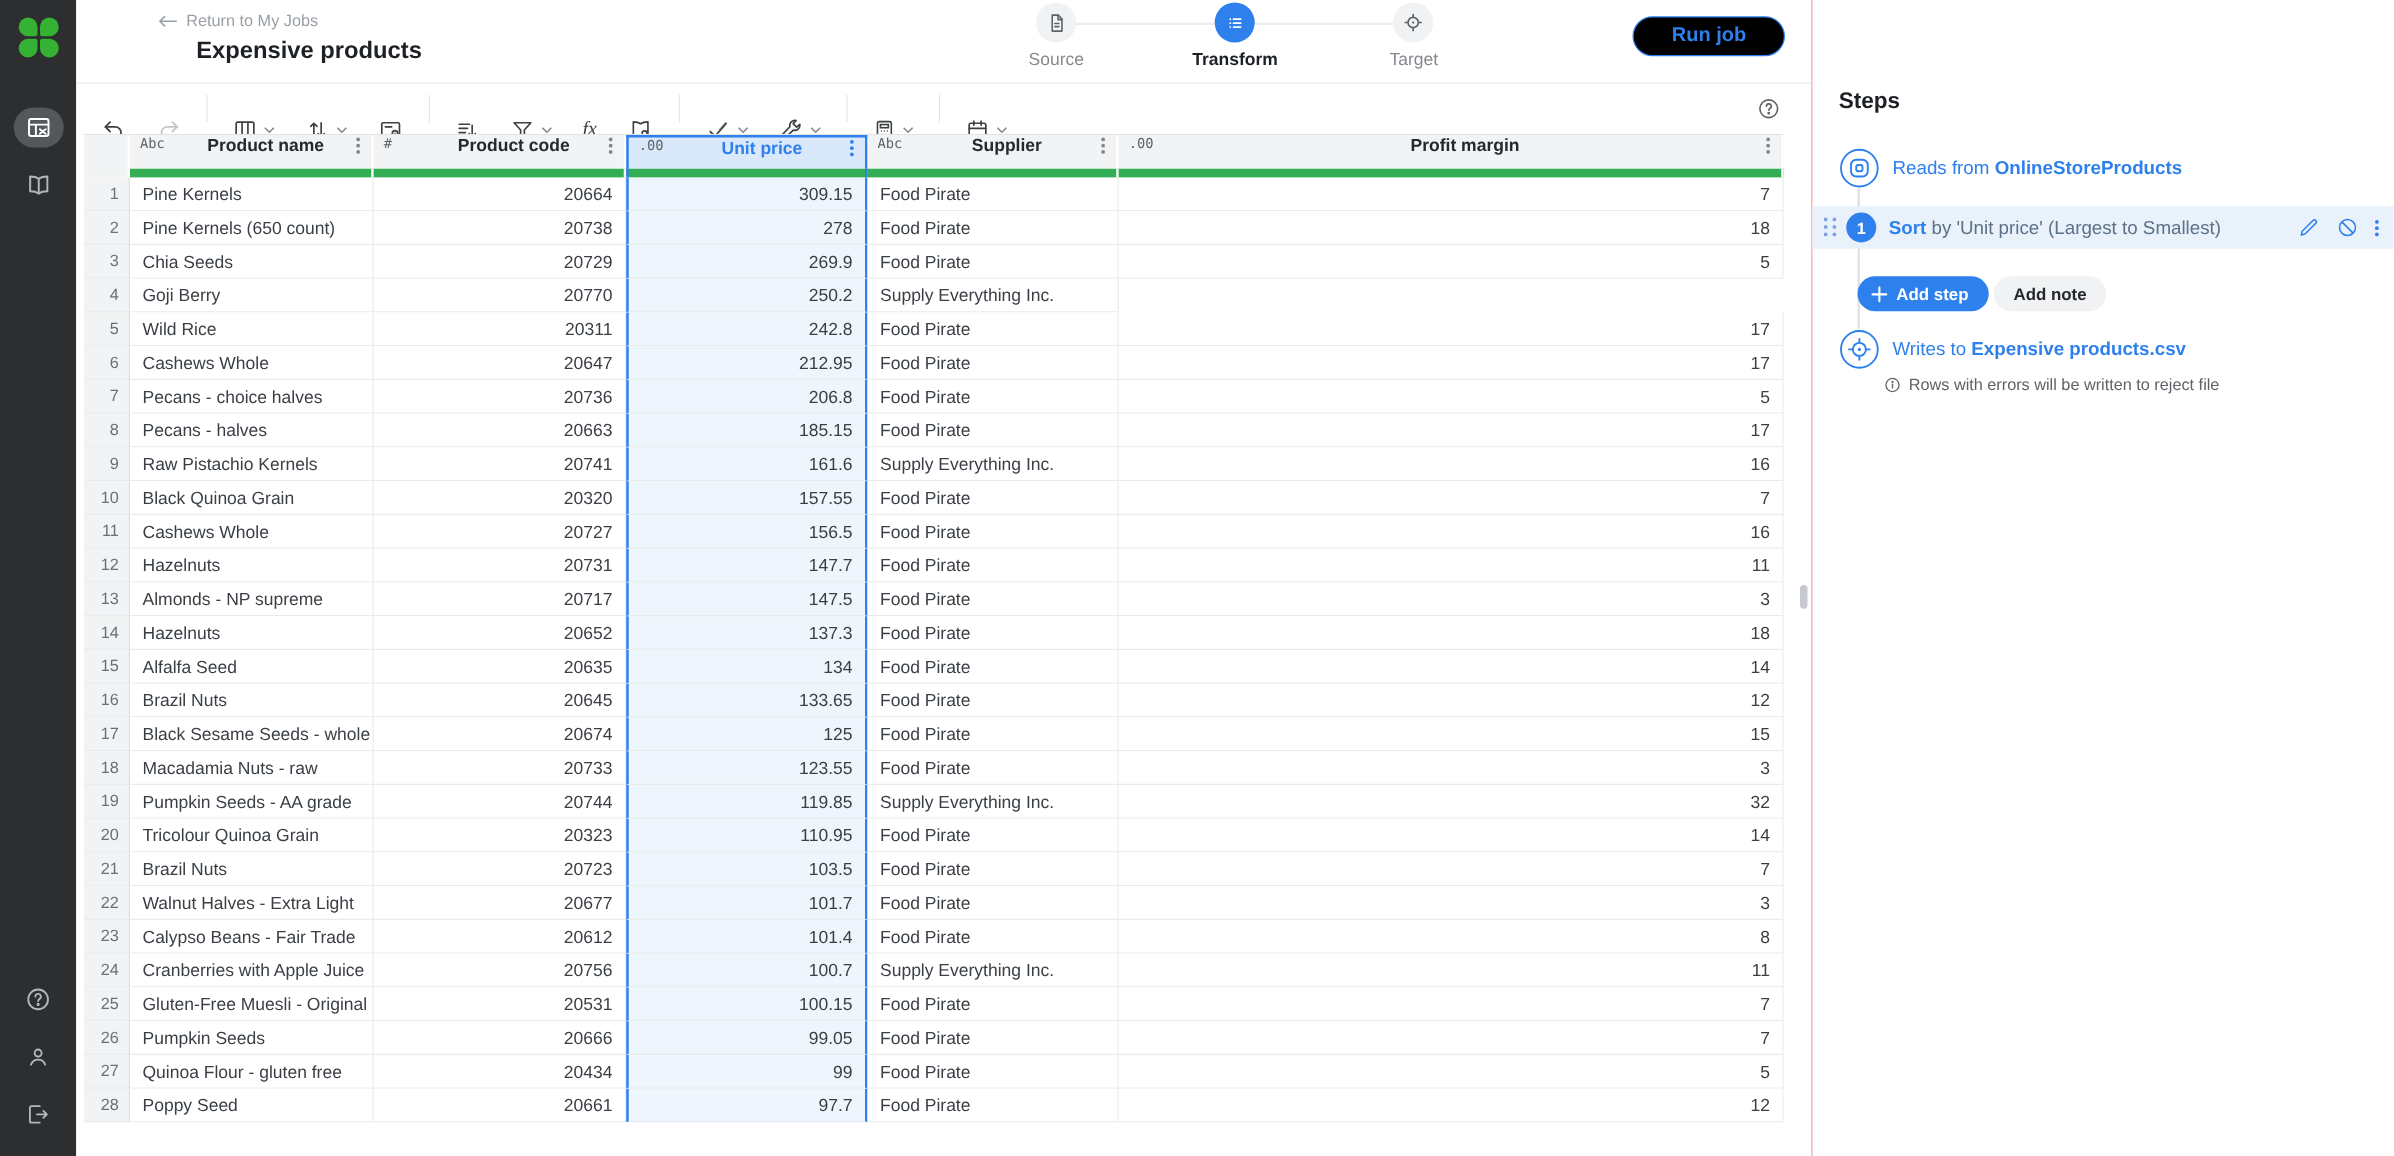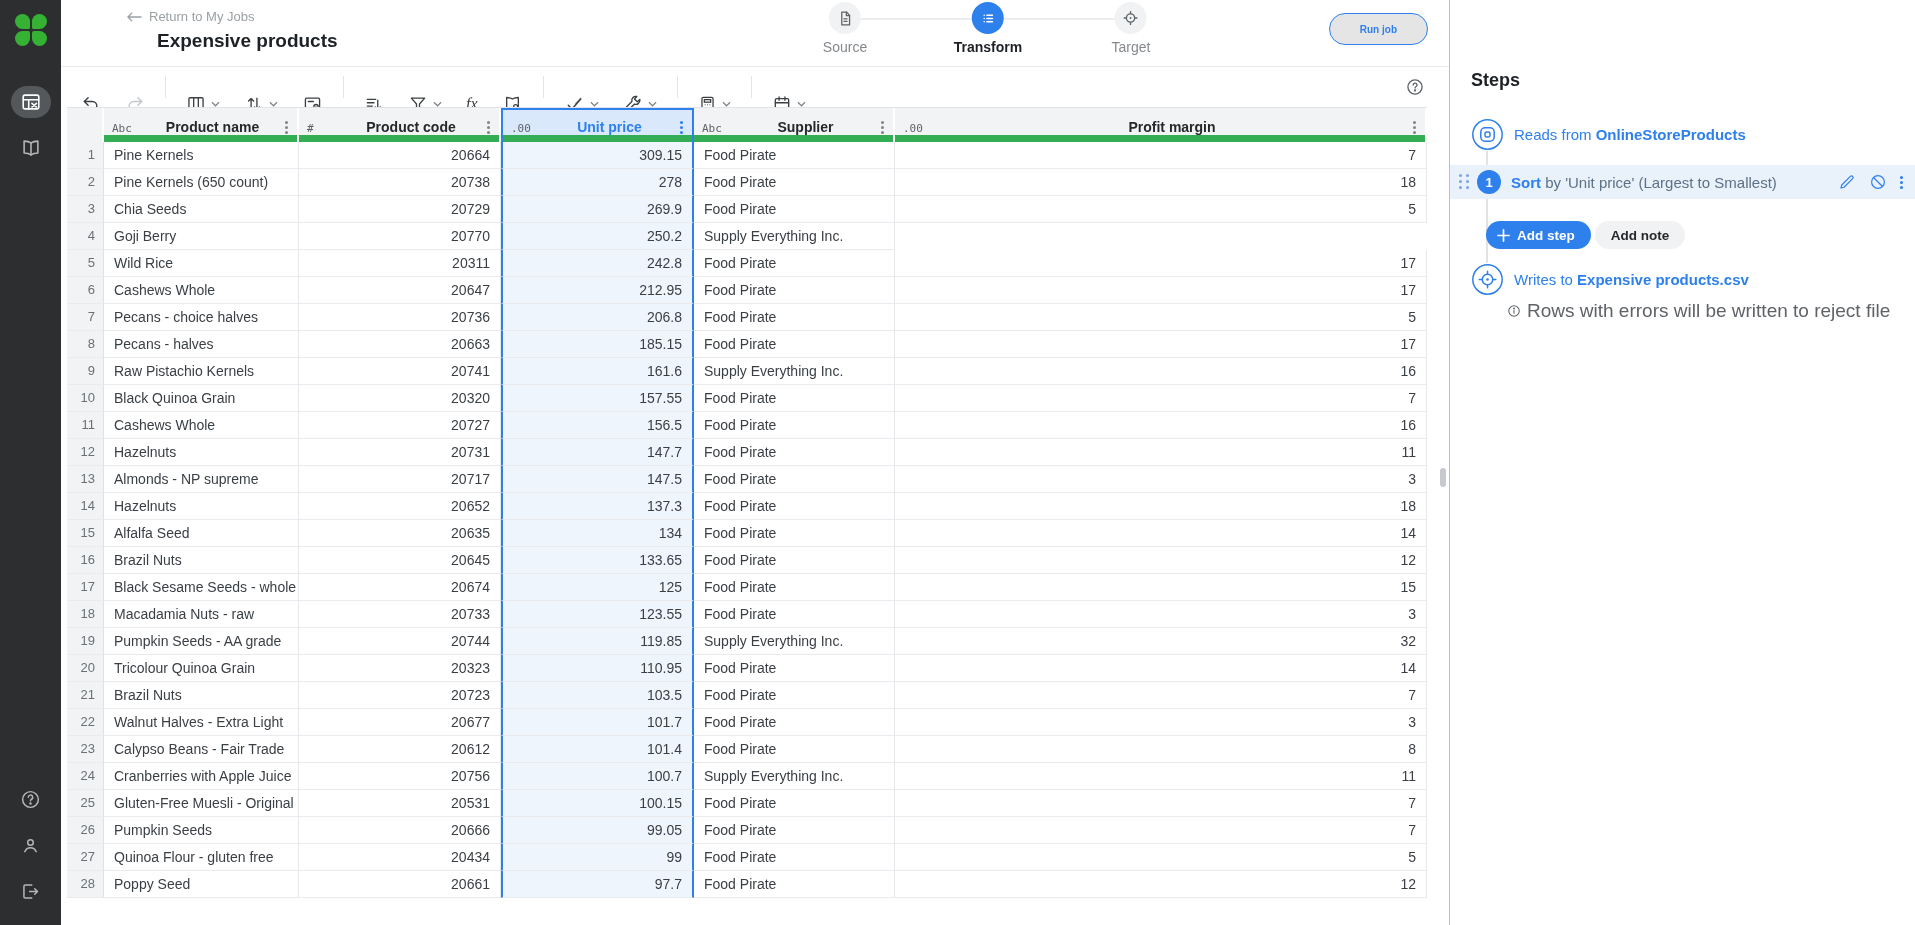--- a/index.html
+++ b/index.html
@@ -26,42 +26,42 @@
   .side-btn + .side-btn { margin-top:14px; }
   .side-btn.first-nav { margin-top:40px; }
   
   .right-wrap { flex:1; display:flex; flex-direction:column; min-width:0; }
   .content-row { flex:1; display:flex; min-height:0; }
   .main { flex:1; display:flex; flex-direction:column; min-width:0; position:relative; background:#fff; }
   
   .topbar { height:67px; position:relative; border-bottom:1px solid #e9ebee; flex:none; }
   .back-link { position:absolute; left:66px; top:9px; font-size:13px; color:#9aa0a6; display:flex; gap:7px; align-items:center; cursor:pointer; }
   .page-title { position:absolute; left:96px; top:30px; font-size:19px; font-weight:bold; color:#1d2125; }
-  .run-btn { position:absolute; right:21px; top:13px; height:32px; padding:0 30px; border:1px solid #2e80ec; border-radius:17px; background:#e5e5e5; color:#2e80ec; font-size:10px; font-weight:bold; display:flex; align-items:center; cursor:pointer; }
+  .run-btn { position:absolute; right:21px; top:13px; height:32px; padding:0 30px; border:1px solid #2e80ec; border-radius:17px; background:#000000; color:#2e80ec; font-size:16px; font-weight:bold; display:flex; align-items:center; cursor:pointer; }
   
   .stepper { position:absolute; left:766px; top:2px; width:340px; height:62px; }
   .stepper .track { position:absolute; left:18px; right:22px; top:16px; height:2px; background:#ededee; }
   .step { position:absolute; top:0; transform:translateX(-50%); display:flex; flex-direction:column; align-items:center; cursor:pointer; }
   .step-circle { width:32px; height:32px; border-radius:50%; background:#f1f2f3; color:#5f6368; display:flex; align-items:center; justify-content:center; }
   .step.active .step-circle { background:#2e80ec; color:#fff; }
   .step-label { margin-top:5px; font-size:14px; color:#85898d; }
   .step.active .step-label { color:#1d2125; font-weight:bold; }
   
   .toolbar { height:40px; display:flex; align-items:center; padding:0 24px 0 14px; flex:none; }
   .tool-btn { height:28px; padding:0 6px; display:flex; align-items:center; color:#3c4043; cursor:pointer; border-radius:4px;margin-top:33px; }
   .tool-btn + .tool-btn { margin-left:12px; }
   .tool-sep { width:1px; height:22px; background:#e3e5e8; margin:0 14px; }
   .chev { margin-left:5px; color:#80868b; }
   .fx-glyph { font-family:"Liberation Serif", serif; font-style:italic; font-size:16px; }
   .help-btn { margin-left:auto; color:#5f6368; cursor:pointer; }
   
   .table-wrap { margin-left:6px; width:1360px; flex:1; overflow:hidden; }
   .grid-row { display:grid; grid-template-columns:37px 195px 202px 193px 201px 532px; }
   .thead { border-top:1px solid #e1e3e6; }
-  .hcell { height:27px; background:#f1f3f4; display:flex; align-items:flex-end; padding:0 4px 0 8px; border-right:2px solid #fff; cursor:pointer; }
+  .hcell { height:27px; background:#f1f3f4; display:flex; align-items:flex-start; padding:0 4px 0 8px; border-right:2px solid #fff; cursor:pointer; }
   .hcell .ctype { font-family:"DejaVu Sans Mono", monospace; font-size:11px; color:#5f6368; width:34px; flex:none; }
   .hcell .clabel { flex:1; text-align:center; font-size:14px; font-weight:bold; color:#26282b; white-space:nowrap; overflow:hidden; }
   .hcell.sel { background:#d9e8fa; border-top:2px solid #2e80ec; border-left:2px solid #2e80ec; border-right:2px solid #2e80ec; }
   .hcell.sel .clabel { color:#2e80ec; }
   .hcell.gutter { cursor:default; }
   .kebab { width:14px; height:16px; flex:none; display:flex; align-items:center; justify-content:center; color:#80868b; }
   .hcell.sel .kebab { color:#2e80ec; }
   .kdots { width:3px; height:3px; border-radius:50%; background:currentColor; box-shadow:0 -5px 0 currentColor, 0 5px 0 currentColor; }
   .barrow .bcell { height:7px; background:#33ae54; border-right:2px solid #fff; }
   .barrow .bcell.gutter { background:#f1f3f4; }
@@ -85,21 +85,21 @@
   .drag-handle { width:10px; height:16px; display:flex; justify-content:space-between; margin-right:8px; color:#7ba4dd; }
   .dh-col { width:3px; height:3px; margin-top:6px; border-radius:50%; background:currentColor; box-shadow:0 -6px 0 currentColor, 0 6px 0 currentColor; }
   .sort-num { width:24px; height:24px; border-radius:50%; background:#2e80ec; color:#fff; font-size:13px; font-weight:bold; display:flex; align-items:center; justify-content:center; margin-right:10px; flex:none; }
   .sort-text { font-size:15px; color:#5d7187; white-space:nowrap; overflow:hidden; flex:1; }
   .sort-text b { color:#2e80ec; font-weight:bold; }
   .sort-actions { display:flex; align-items:center; gap:13px; color:#2e80ec; margin-left:8px; }
   .sort-actions span { cursor:pointer; display:flex; }
   .add-row { margin:22px 0 0 36px; display:flex; gap:4px; position:relative; }
   .add-step-btn { height:28px; padding:0 16px 0 11px; border-radius:14px; background:#2e80ec; color:#fff; font-size:13.5px; font-weight:bold; display:flex; align-items:center; gap:7px; cursor:pointer; }
   .add-note-btn { height:28px; padding:0 16px; border-radius:14px; background:#f1f2f3; color:#26282b; font-size:13.5px; font-weight:bold; display:flex; align-items:center; cursor:pointer; }
-  .note-row { margin:4px 0 0 57px; font-size:19px; color:#5f6368; display:flex; align-items:center; gap:6px; }
+  .note-row { margin:4px 0 0 57px; font-size:13px; color:#5f6368; display:flex; align-items:center; gap:6px; }
   
   .statusbar { height:32px; background:#f0f1f2; display:flex; align-items:center; gap:47px; padding-left:23px; font-size:13px; color:#3c4043; flex:none; }
   svg { display:block; }
 </style>
 </head>
 <body>
 
 <div class="sidebar">
   <div class="logo">
     <div class="p1"></div>

